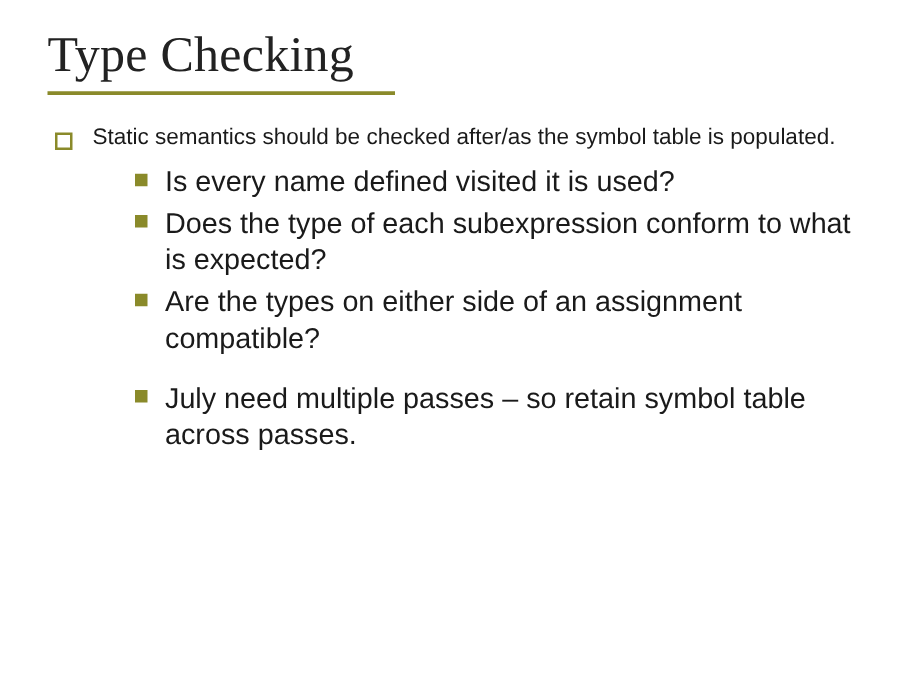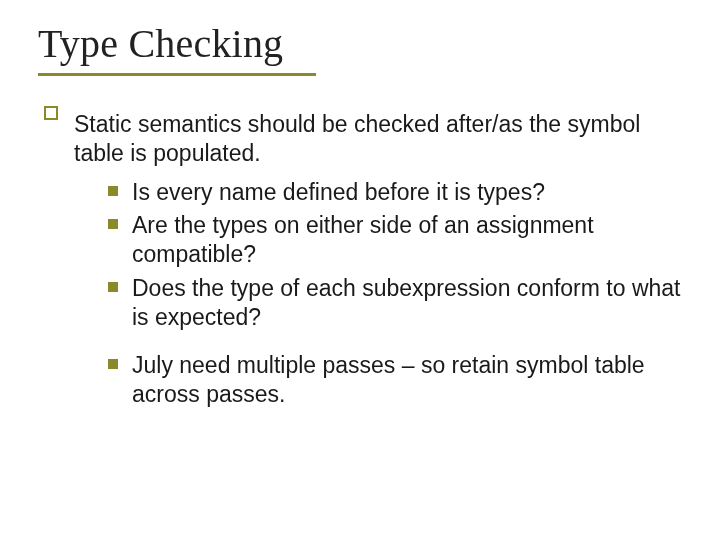--- a/index.html
+++ b/index.html
@@ -41,23 +41,22 @@
   .L1 .bullet {
     flex: 0 0 auto;
     width: 14px;
     height: 14px;
     border: 2px solid #8a8a2a;
     box-sizing: border-box;
     margin: 8px 16px 0 6px;
     background: transparent;
   }
   .L1 .text {
-    font-size: 23px;
+    font-size: 18px;
     line-height: 1.25;
-    margin-top: 12px;
   }
   .sub {
     margin: 6px 0 18px 70px;
   }
   .L2 {
     display: flex;
     align-items: flex-start;
     margin: 0 0 4px 0;
   }
   .L2 .bullet {
@@ -80,29 +79,29 @@
   <h1 class="title">Type Checking</h1>
   <div class="rule"></div>
 
   <div class="L1">
     <span class="bullet"></span>
     <span class="text">Static semantics should be checked after/as the symbol table is populated.</span>
   </div>
   <div class="sub">
     <div class="L2">
       <span class="bullet"></span>
-      <span class="text">Is every name defined before it is types?</span>
+      <span class="text">Is every name defined visited it is used?</span>
+    </div>
+    <div class="L2">
+      <span class="bullet"></span>
+      <span class="text">Does the type of each subexpression conform to what is expected?</span>
     </div>
     <div class="L2">
       <span class="bullet"></span>
       <span class="text">Are the types on either side of an assignment compatible?</span>
-    </div>
-    <div class="L2">
-      <span class="bullet"></span>
-      <span class="text">Does the type of each subexpression conform to what is expected?</span>
     </div>
   </div>
 
   <div class="sub">
     <div class="L2">
       <span class="bullet"></span>
       <span class="text">July need multiple passes – so retain symbol table across passes.</span>
     </div>
   </div>
 

